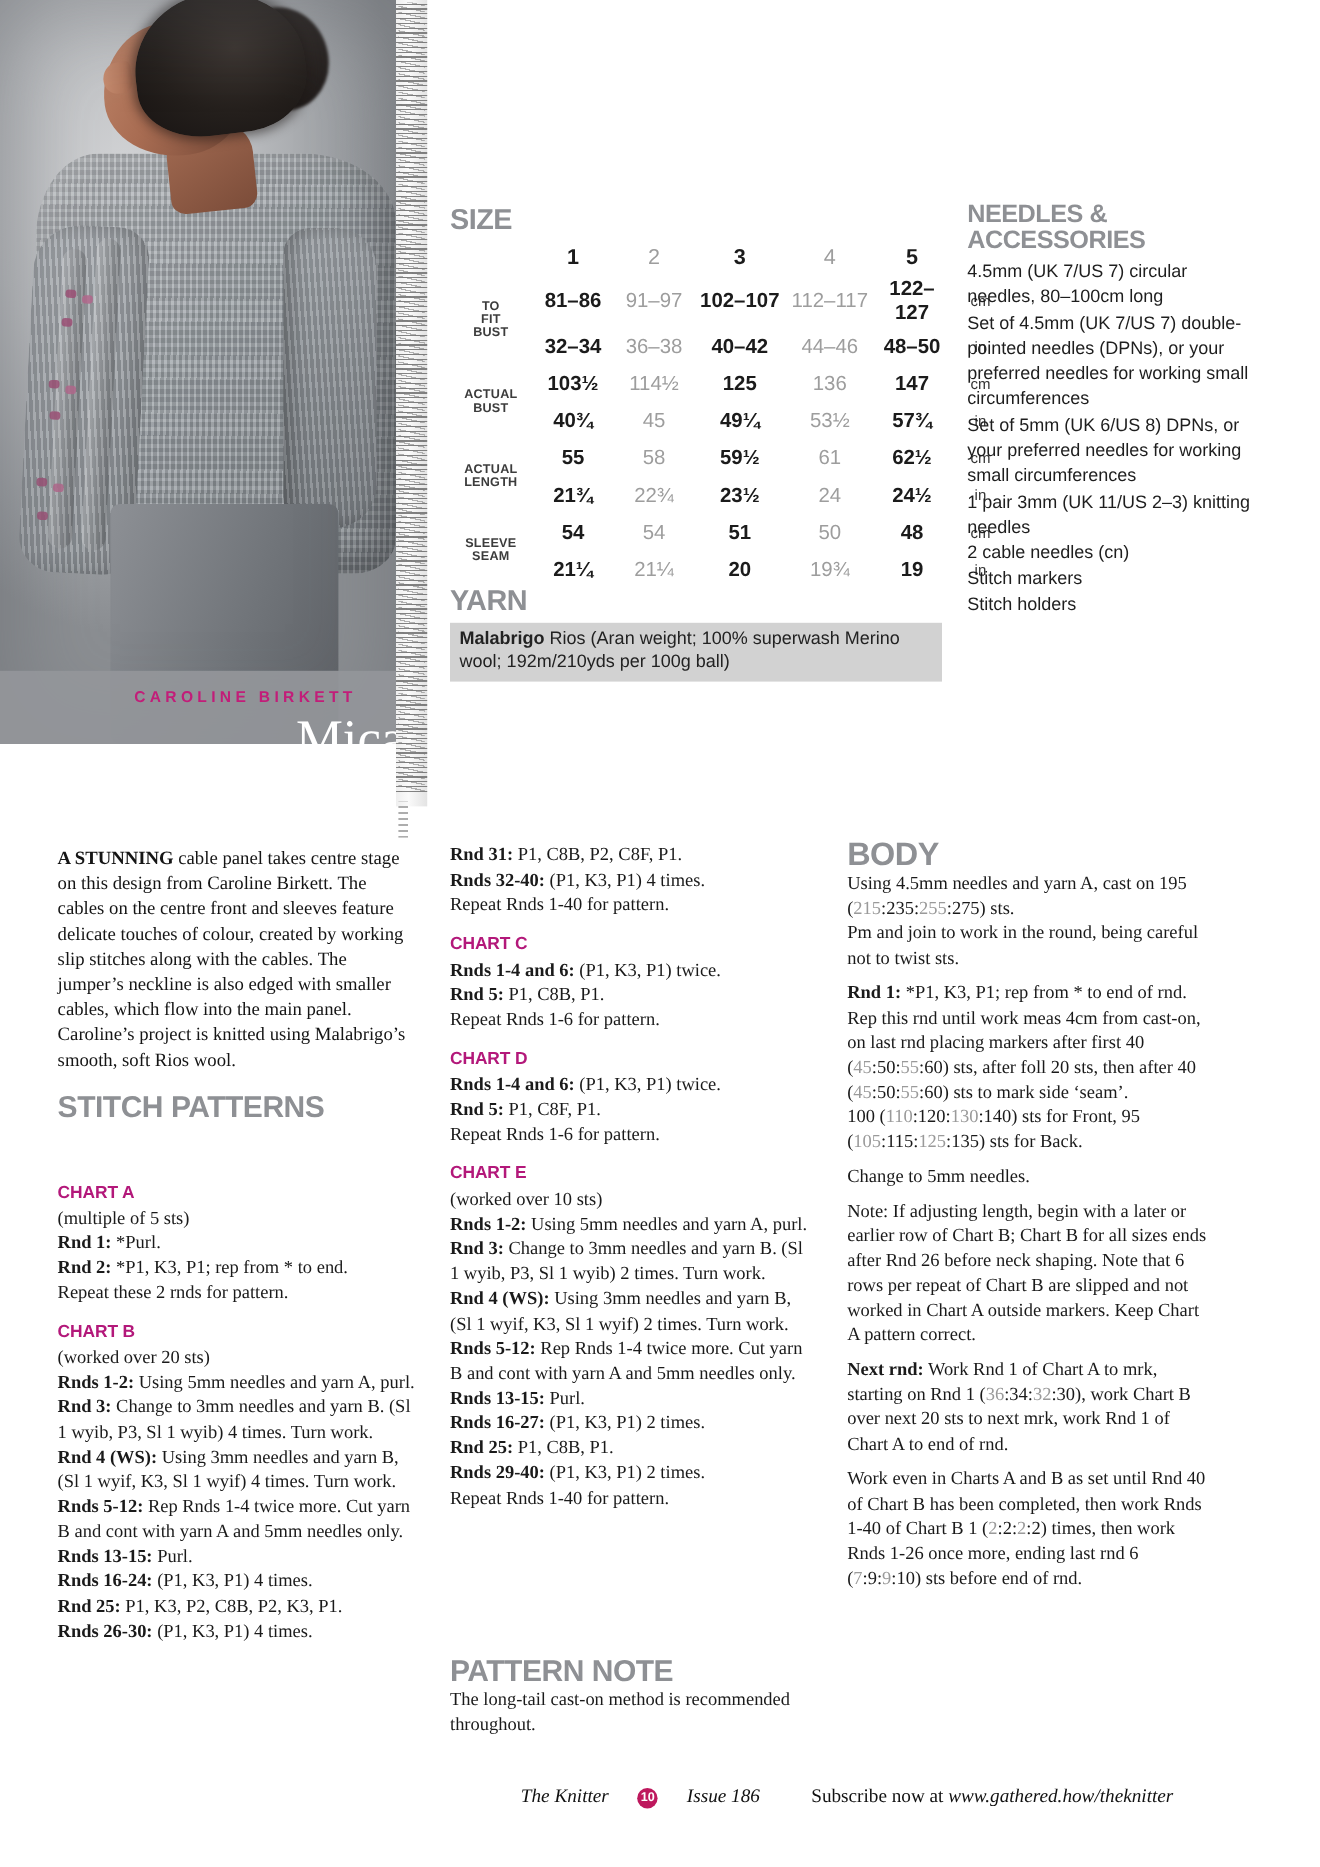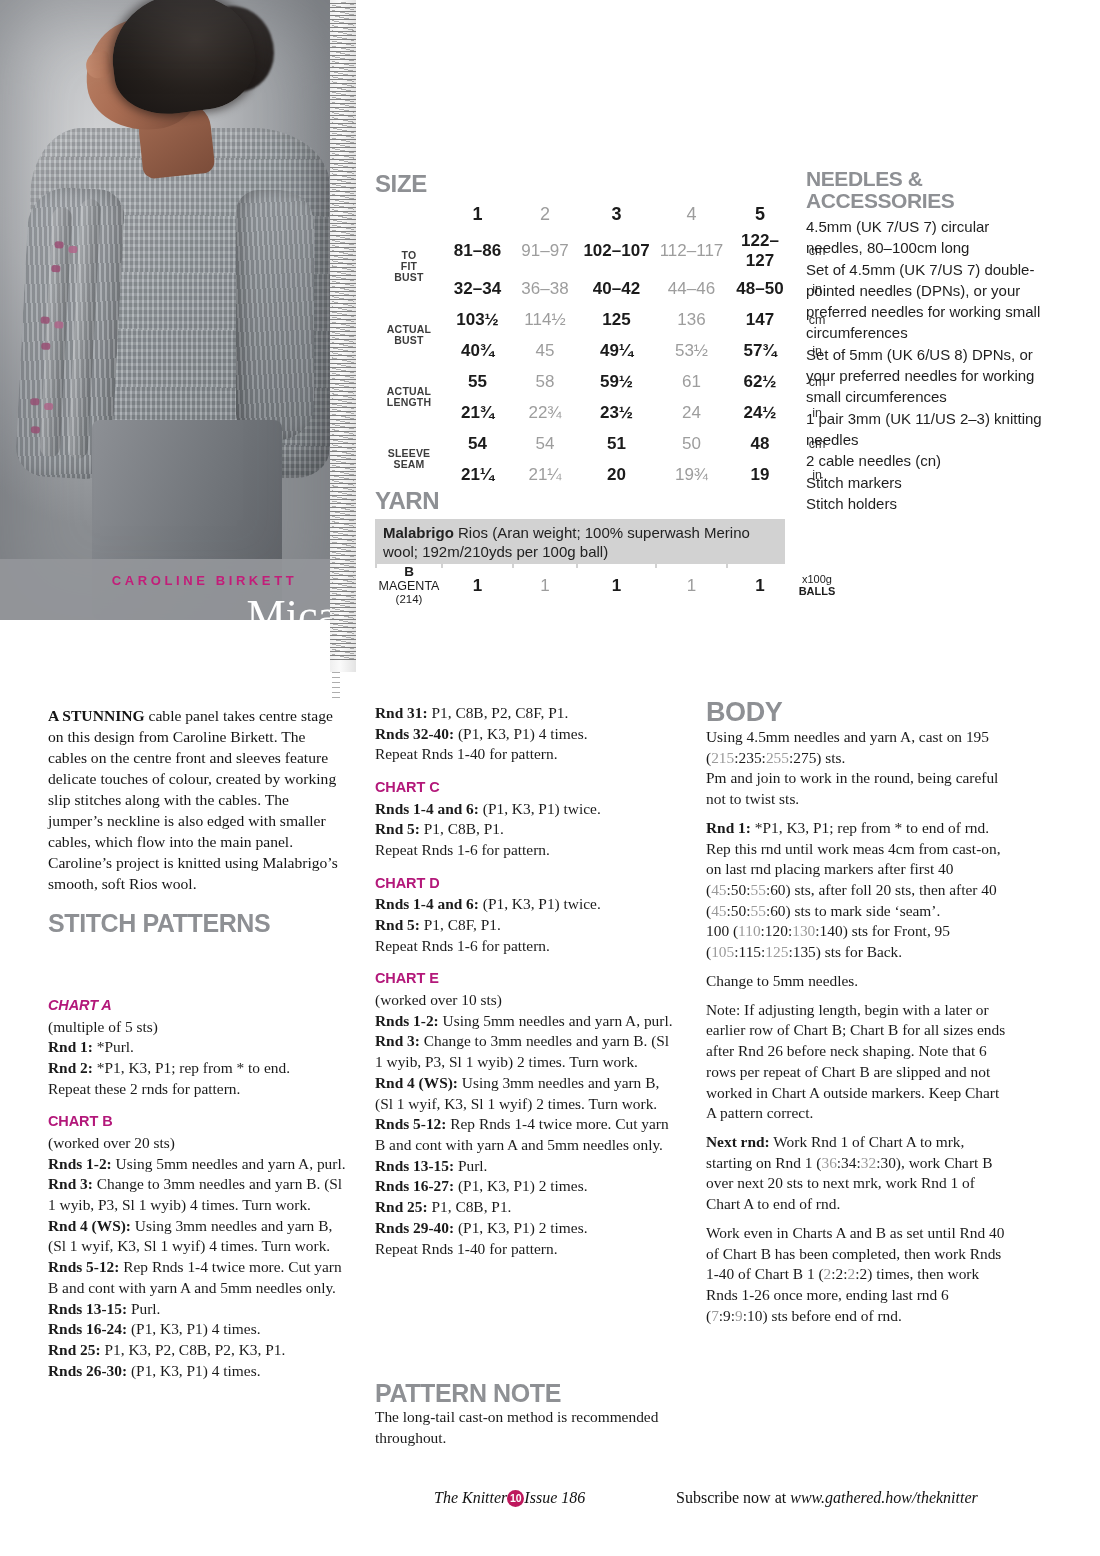--- a/index.html
+++ b/index.html
@@ -126,21 +126,21 @@
   #stitch-head{position:absolute;left:48px;top:909px;font-size:25px;}
   #col1-body{position:absolute;left:48px;top:985px;width:305px;}
   #body-head{position:absolute;left:706px;top:697px;font-size:27px;}
   #col3-body{position:absolute;left:706px;top:727px;width:305px;}
   #pattern-note-head{position:absolute;left:375px;top:1379px;font-size:25px;}
   #pattern-note-body{position:absolute;left:375px;top:1407px;width:300px;}
   p.p{margin:0 0 0 0;}
   p.gap{margin-top:8px;}
   #footer-left{position:absolute;left:434px;top:1489px;
     font-family:"Liberation Serif",serif;font-style:italic;font-size:16px;color:#111;
-    display:flex;align-items:center;gap:0;}
+    display:flex;align-items:center;gap:24px;}
   #pagebadge{display:inline-block;width:17px;height:17px;border-radius:50%;
     background:#be185d;color:#fff;font-style:normal;font-weight:700;font-size:10.5px;
     text-align:center;line-height:17px;font-family:"Liberation Sans",sans-serif;}
   #footer-right{position:absolute;left:676px;top:1489px;
     font-family:"Liberation Serif",serif;font-size:16px;color:#111;}
   #footer-right i{font-style:italic;}
 </style>
 </head>
 <body>
 
@@ -263,50 +263,41 @@
       </tr>
     </tbody>
   </table>
 
 <div id="yarn-head" class="h-sec">YARN</div>
 <div id="yarn-desc">
   <b>Malabrigo</b><span> Rios (Aran weight; 100% superwash Merino wool; 192m/210yds per 100g ball)</span>
 </div>
 <table id="yarn-table" class="tbl">
     <tbody id="yarn-tbody">
-      <tr>
-        <td class="yarnlab" style="width: 62px;"><b>B</b> MAGENTA<br><span class="num">(214)</span></td>
-        <td class="val" style="width: 67px; height: 35px;">1</td>
-        <td class="val alt" style="width: 60px; height: 35px;">1</td>
-        <td class="val" style="width: 75px; height: 35px;">1</td>
-        <td class="val alt" style="width: 67px; height: 35px;">1</td>
-        <td class="val" style="width: 62px; height: 35px;">1</td>
-        <td class="ballunit" style="width: 44px;"><span class="x">x100g</span><br>BALLS</td>
-      </tr>
     </tbody>
   </table>
 
 <div id="needles-head" class="h-sec">NEEDLES &amp; ACCESSORIES</div>
 <div id="needles-list">
     <div>4.5mm (UK 7/US 7) circular needles, 80–100cm long</div>
     <div>Set of 4.5mm (UK 7/US 7) double-pointed needles (DPNs), or your preferred needles for working small circumferences</div>
     <div>Set of 5mm (UK 6/US 8) DPNs, or your preferred needles for working small circumferences</div>
     <div>1 pair 3mm (UK 11/US 2–3) knitting needles</div>
     <div>2 cable needles (cn)</div>
     <div>Stitch markers</div>
     <div>Stitch holders</div>
   </div>
 
 <div id="intro">
   <b>A STUNNING</b><span> cable panel takes centre stage on this design from Caroline Birkett. The cables on the centre front and sleeves feature delicate touches of colour, created by working slip stitches along with the cables. The jumper’s neckline is also edged with smaller cables, which flow into the main panel. Caroline’s project is knitted using Malabrigo’s smooth, soft Rios wool.</span>
 </div>
 
 <div id="stitch-head" class="h-sec">STITCH PATTERNS</div>
 <div id="col1-body" class="body-txt">
-    <div class="chart-h" style="margin-top: 11px; font-style: italic;">CHART A</div>
+    <div class="chart-h" style="margin-top: 0px;">CHART A</div>
     <p class="p">(multiple of 5 sts)</p>
     <p class="p"><b>Rnd 1:</b> *Purl.</p>
     <p class="p"><b>Rnd 2:</b> *P1, K3, P1; rep from * to end.</p>
     <p class="p">Repeat these 2 rnds for pattern.</p>
     <div class="chart-h">CHART B</div>
     <p class="p">(worked over 20 sts)</p>
     <p class="p"><b>Rnds 1-2:</b> Using 5mm needles and yarn A, purl.</p>
     <p class="p"><b>Rnd 3:</b> Change to 3mm needles and yarn B. (Sl 1 wyib, P3, Sl 1 wyib) 4 times. Turn work.</p>
     <p class="p"><b>Rnd 4 (WS):</b> Using 3mm needles and yarn B, (Sl 1 wyif, K3, Sl 1 wyif) 4 times. Turn work.</p>
     <p class="p"><b>Rnds 5-12:</b> Rep Rnds 1-4 twice more. Cut yarn B and cont with yarn A and 5mm needles only.</p>

